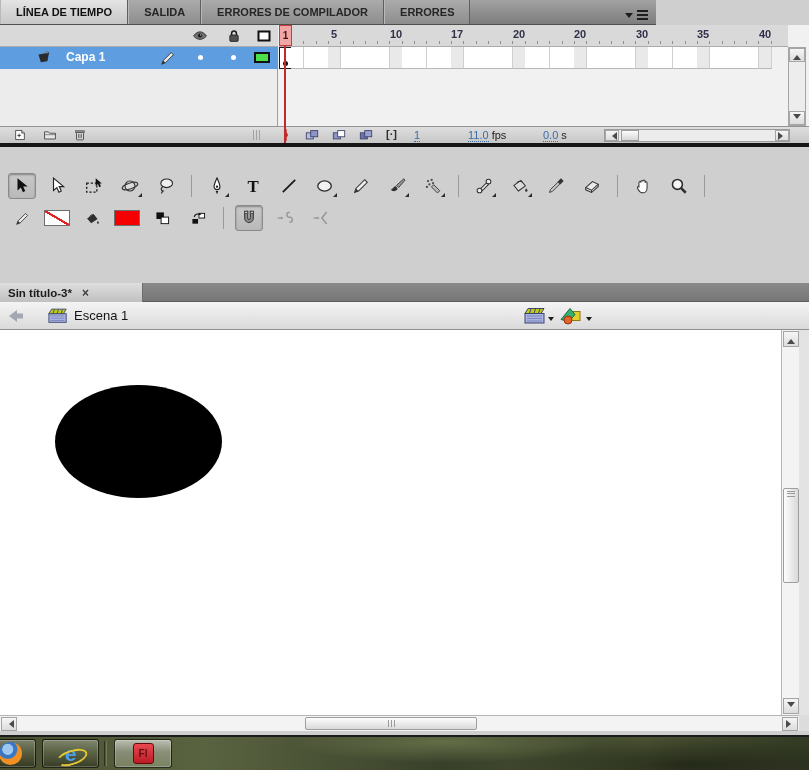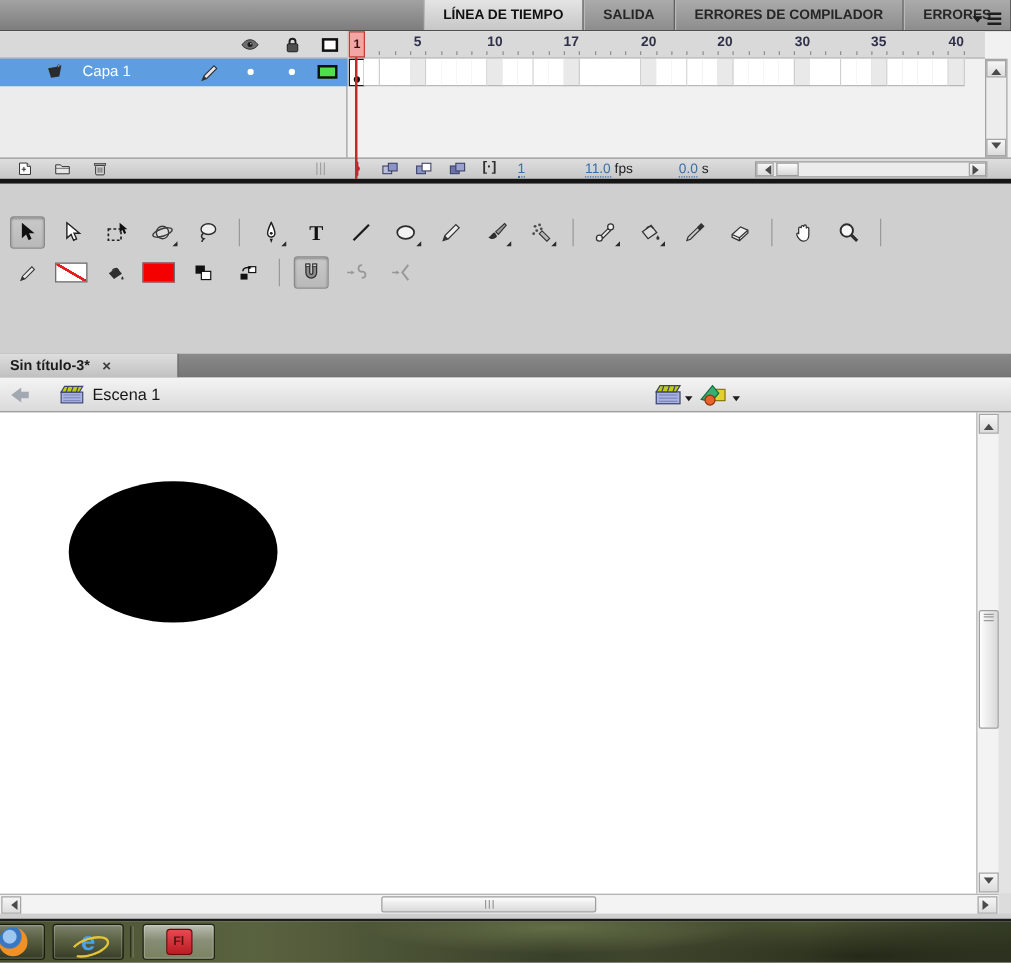--- a/index.html
+++ b/index.html
@@ -1,33 +1,33 @@
 <!DOCTYPE html>
 <html><head>
 <meta charset="utf-8">
 <style>
   html,body{margin:0;padding:0;background:#555;}
   .screen{position:relative;width:809px;height:770px;overflow:hidden;background:#cfcfcf;
           font-family:"Liberation Sans",sans-serif;-webkit-font-smoothing:antialiased;}
   .screen *{box-sizing:border-box;}
 
   
-  .panel-tabbar{position:absolute;left:0;top:0;width:809px;height:25px;
-    background:linear-gradient(#a2a2a2,#7d7d7d);border-bottom:1px solid #4e4e4e;display:flex;align-items:flex-end;justify-content:flex-end;}
+  .panel-tabbar{position:absolute;left:0;top:0;width:656px;height:25px;
+    background:linear-gradient(#a2a2a2,#7d7d7d);border-bottom:1px solid #4e4e4e;display:flex;align-items:flex-end;}
   .ptabs{display:flex;height:24px;}
   .ptab{height:24px;line-height:24px;padding:0 15px;font-size:11px;font-weight:bold;color:#262626;
     background:linear-gradient(#ababab,#8d8d8d);border-right:1px solid #5f5f5f;border-left:1px solid #b9b9b9;white-space:nowrap;}
   .ptab.active{background:linear-gradient(#e4e4e4,#c7c7c7);color:#101010;}
   .panel-menu{position:absolute;right:8px;top:8px;display:flex;align-items:center;cursor:default;}
   .pm-caret{width:0;height:0;border:4px solid transparent;border-top:5px solid #1d1d1d;margin:4px 4px 0 0;}
   .pm-lines i{display:block;width:11px;height:2px;background:#1d1d1d;margin:2px 0;}
 
   
   .timeline{position:absolute;left:0;top:25px;width:809px;height:118px;background:#f1f1f1;}
-  .tl-left{position:absolute;left:0;top:0;width:278px;height:101px;background:#ececec;border-right:1px solid #9e9e9e;}
+  .tl-left{position:absolute;left:0;top:0;width:278px;height:101px;background:#ececec;border-right:1px solid #9e9e9e;font-weight:bold;}
   .tl-header{position:absolute;left:0;top:0;width:278px;height:22px;background:#d9d9d9;border-bottom:1px solid #ababab;}
   .hdr-ic{position:absolute;top:3px;width:16px;height:16px;}
   .layer-row{position:absolute;left:0;top:22px;width:278px;height:22px;background:#5d9de0;}
   .layer-row svg{position:absolute;}
   .layer-name{position:absolute;left:66px;top:3px;font-size:12px;color:#fff;}
   .lr-dot{position:absolute;top:8px;width:5px;height:5px;border-radius:50%;background:#fff;}
   .lr-color{position:absolute;left:254px;top:5px;width:16px;height:11px;background:#4ce04c;border:2px solid #111;}
 
   .tl-frames{position:absolute;left:279px;top:0;width:509px;height:101px;background:#f1f1f1;}
   .ruler{position:absolute;left:0;top:0;width:509px;height:22px;background:#d9d9d9;border-bottom:1px solid #ababab;}

